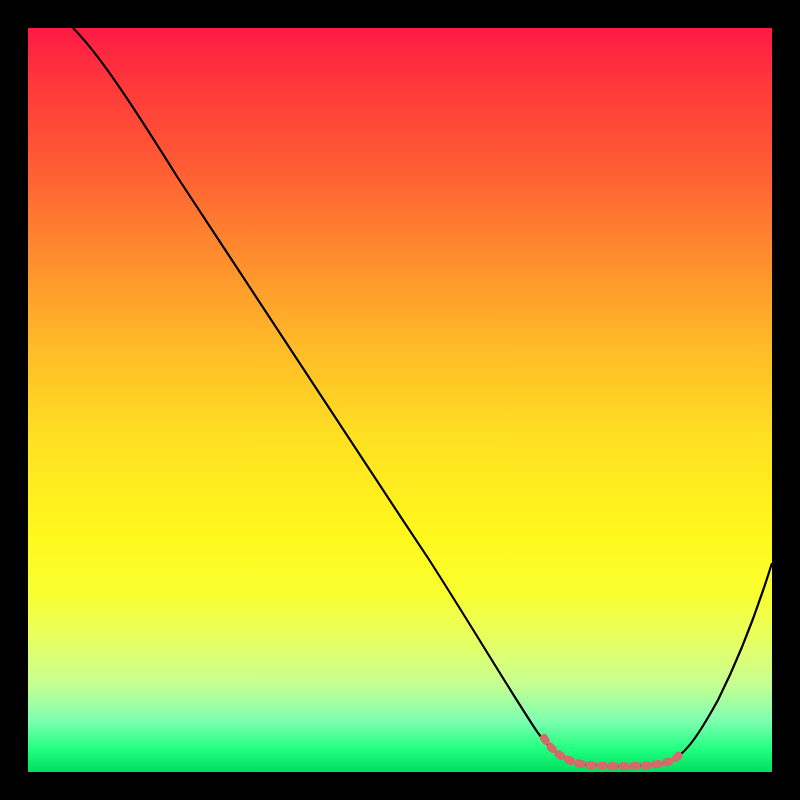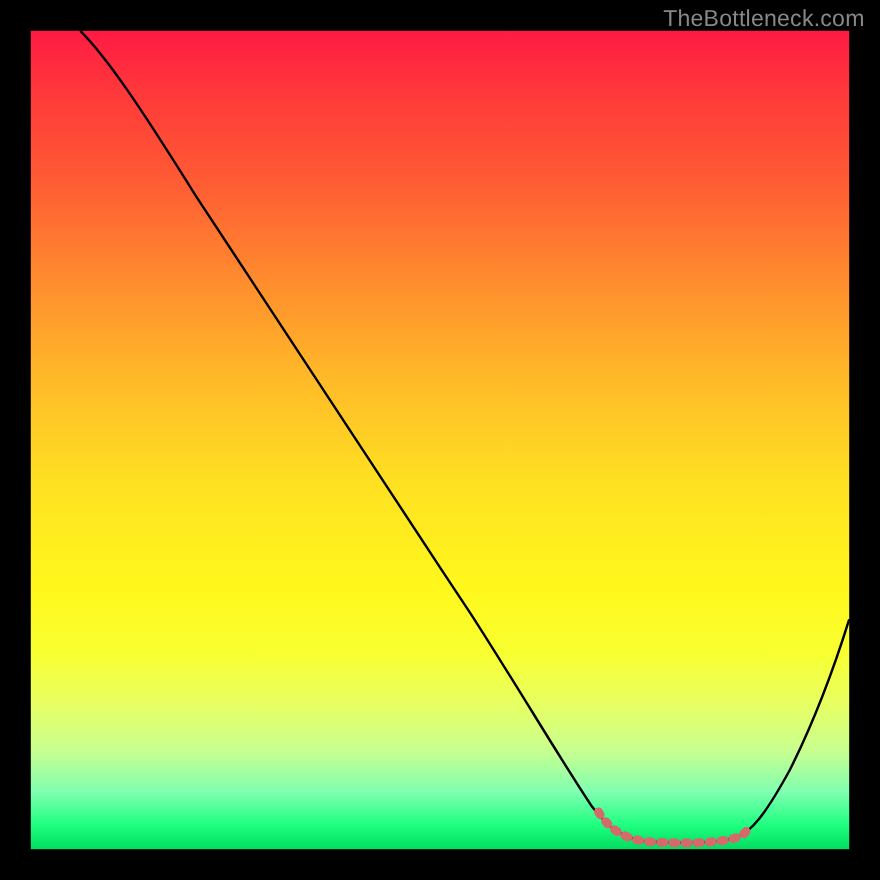--- a/index.html
+++ b/index.html
@@ -53,21 +53,20 @@
     top: 0;
     width: 744px;
     height: 744px;
     overflow: visible;
   }
 </style>
 </head>
 <body>
 
 <div class="container">
-  <div class="watermark">TheBottleneck.com</div>
 
   <div class="plot-area">
     <svg class="curve" viewBox="0 0 744 744" preserveAspectRatio="none">
 
       <path d="M 45 0
                C 70 25, 100 70, 150 150
                C 220 255, 310 395, 400 530
                C 445 600, 480 660, 510 705
                C 525 725, 540 735, 560 737
                C 590 739, 620 739, 640 734

